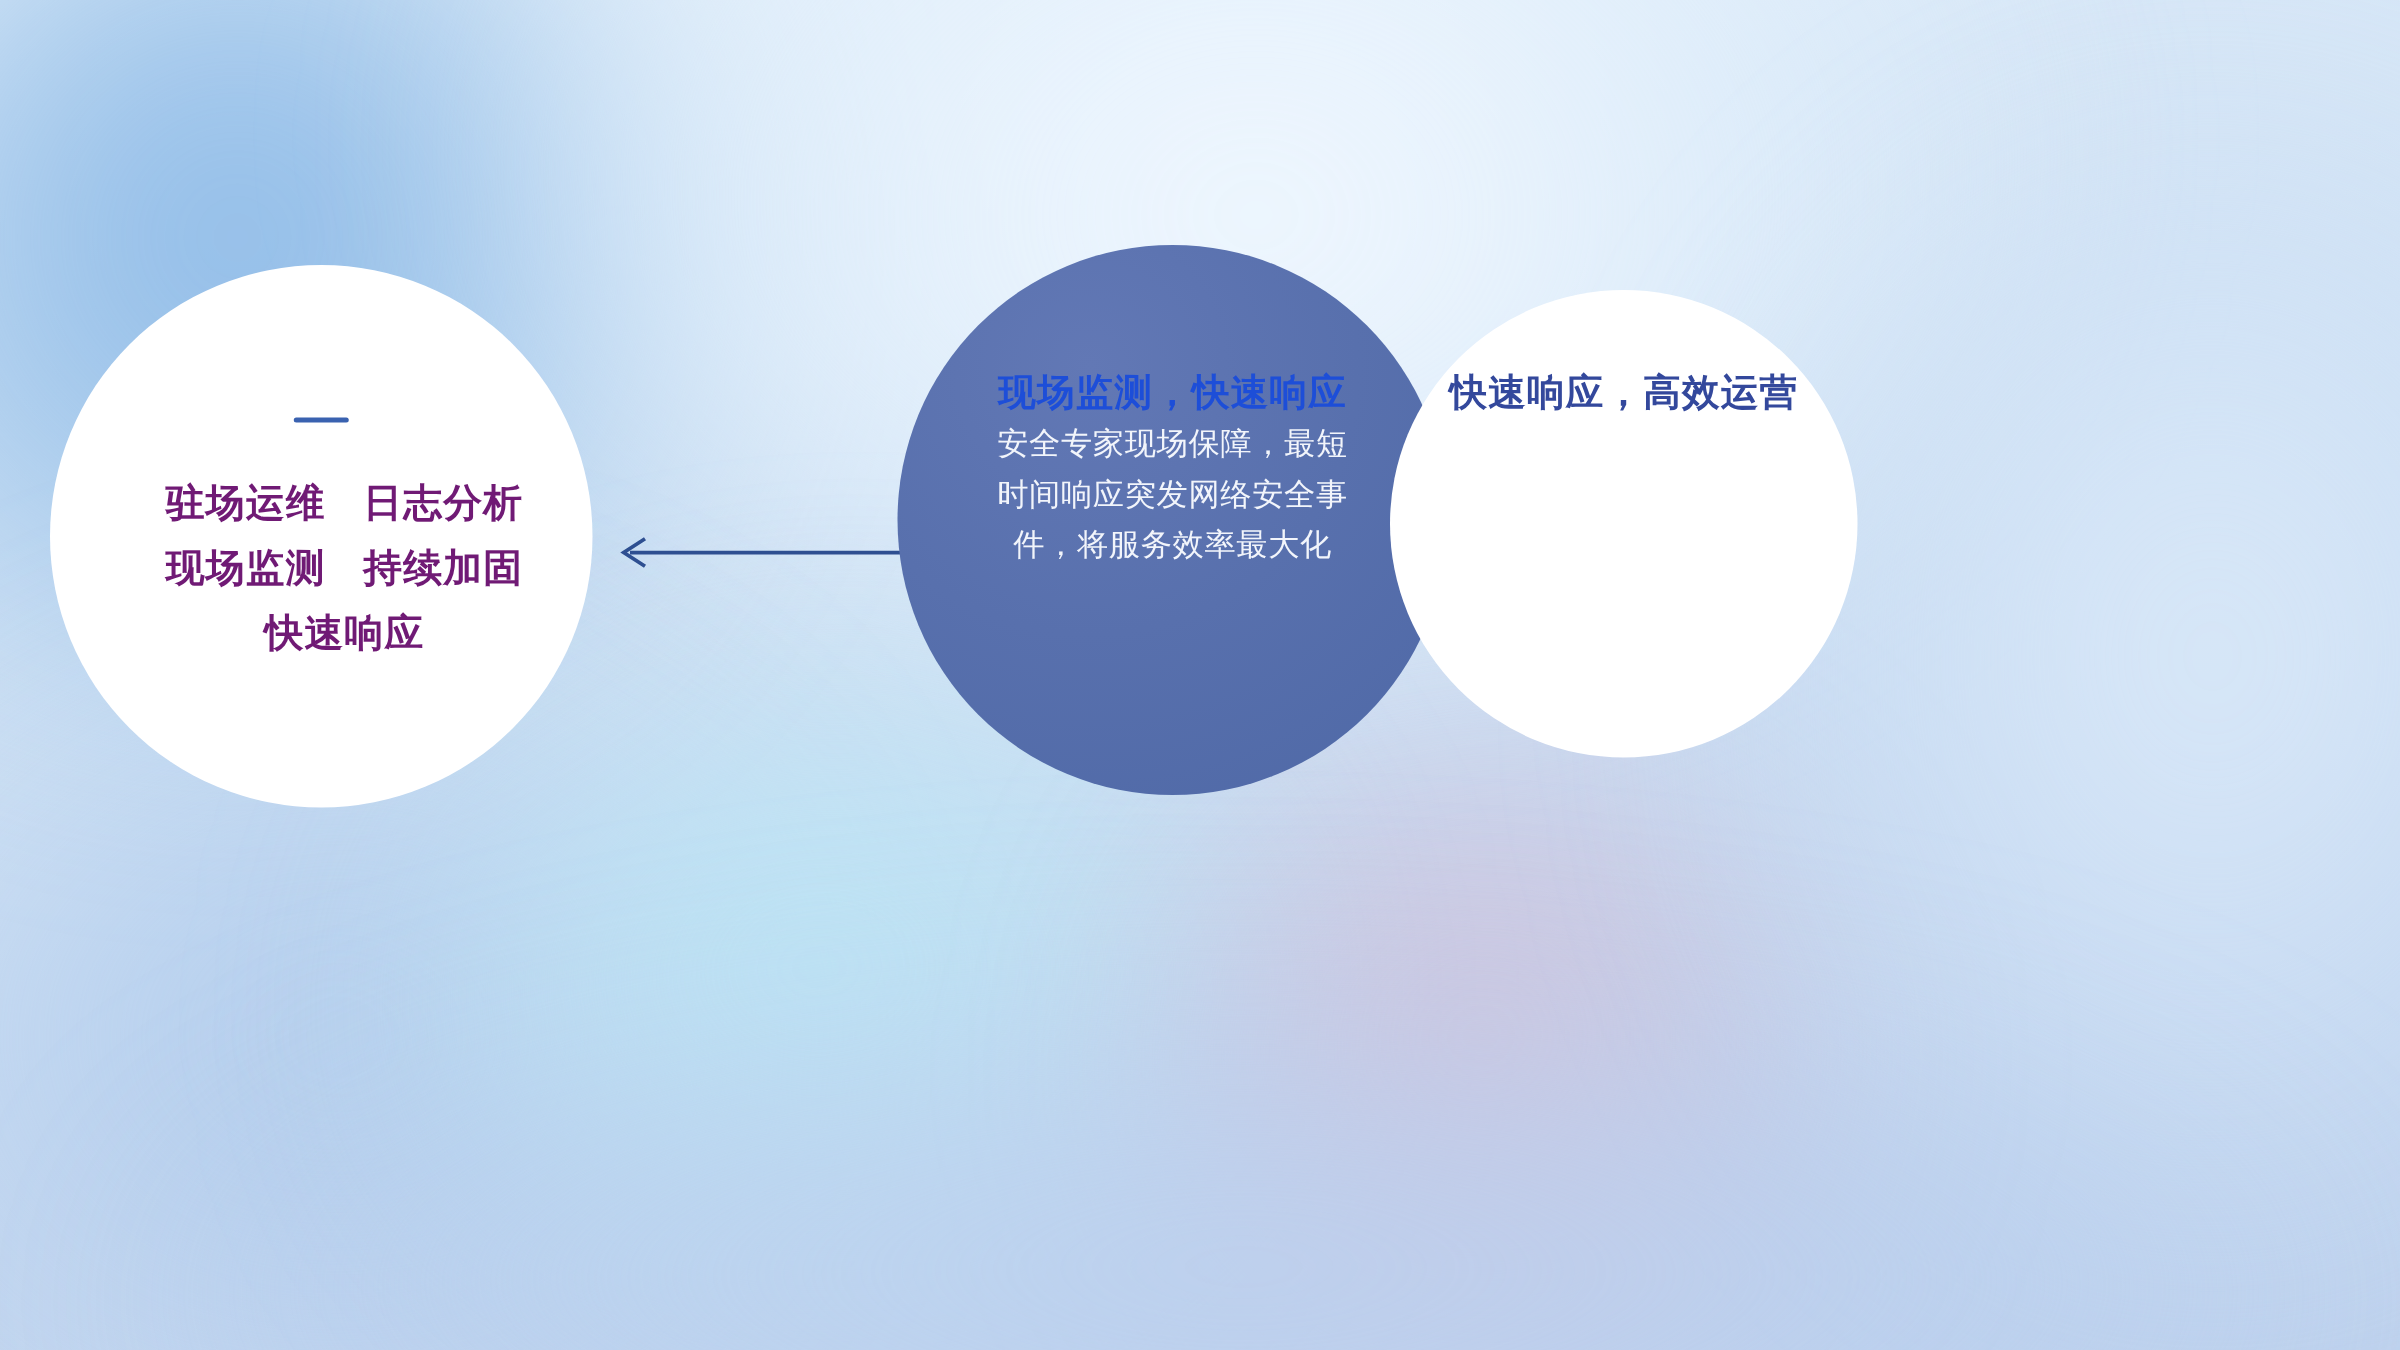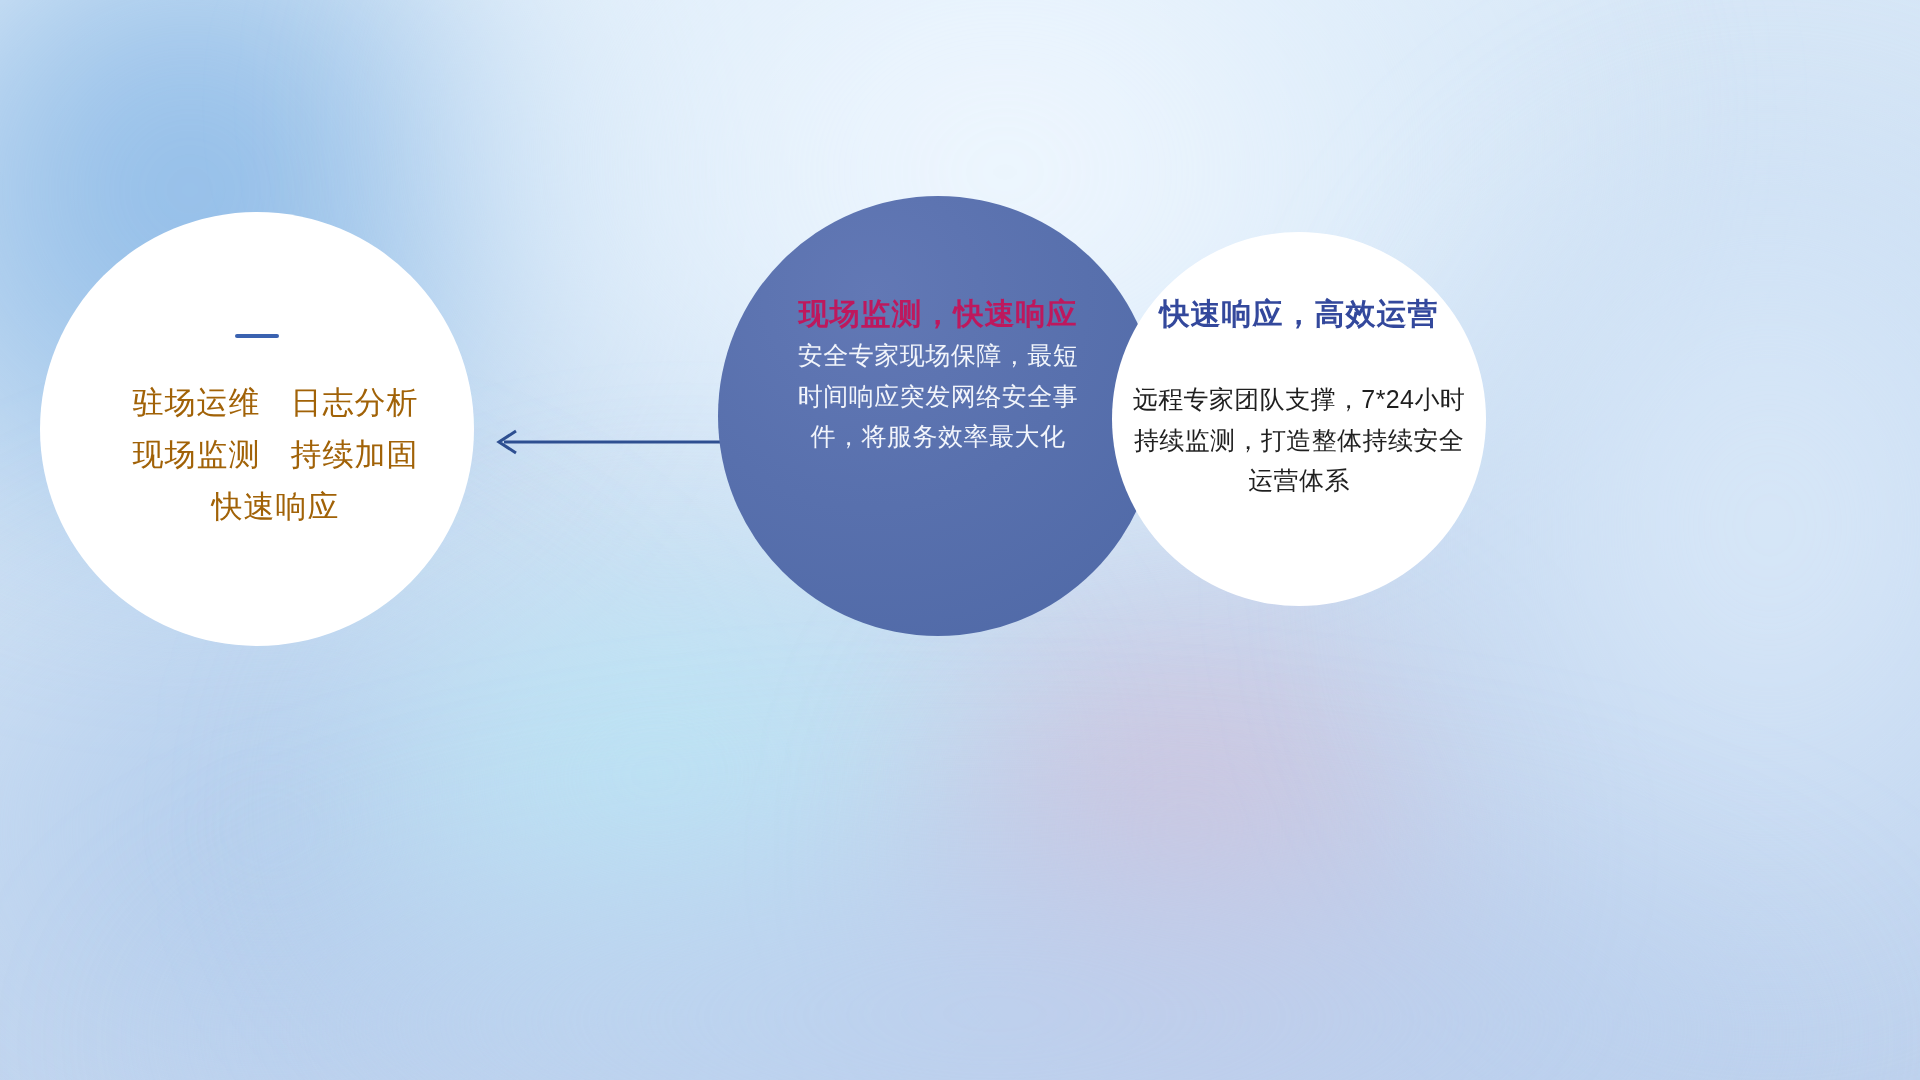--- a/index.html
+++ b/index.html
@@ -121,22 +121,22 @@
     margin-bottom: 48px;
   }
   .left-lines {
     display: flex;
     flex-direction: column;
     align-items: center;
     gap: 18px;
   }
   .left-line {
     font-size: 31px;
-    font-weight: normal;
-    color: #a16207;
+    font-weight: bold;
+    color: #701a75;
     letter-spacing: 1px;
     white-space: nowrap;
     line-height: 1.1;
     margin-left: 37px;
   }
   .left-line .gap { display: inline-block; width: 30px; }
 
   
   .dark-content {
     position: absolute;
@@ -145,21 +145,21 @@
     display: flex;
     flex-direction: column;
     align-items: center;
     z-index: 6;
     pointer-events: none;
   }
   .dark-title {
     margin-top: 98px;
     font-size: 30px;
     font-weight: bold;
-    color: #be185d;
+    color: #1d4ed8;
     letter-spacing: 1px;
     white-space: nowrap;
   }
   .dark-body {
     width: 290px;
     font-size: 25px;
     line-height: 1.62;
     color: #f2f5fb;
     text-align: center;
     letter-spacing: 0.5px;
@@ -241,16 +241,15 @@
 
   <div class="circle circle-dark"></div>
   <div class="dark-content">
     <div class="dark-title">现场监测，快速响应</div>
     <div class="dark-body">安全专家现场保障，最短时间响应突发网络安全事件，将服务效率最大化</div>
   </div>
 
   <div class="circle circle-white-right"></div>
   <div class="right-content">
     <div class="right-title">快速响应，高效运营</div>
-    <div class="right-body">远程专家团队支撑，7*24小时持续监测，打造整体持续安全运营体系</div>
   </div>
 
 </div>
 
 </body></html>

